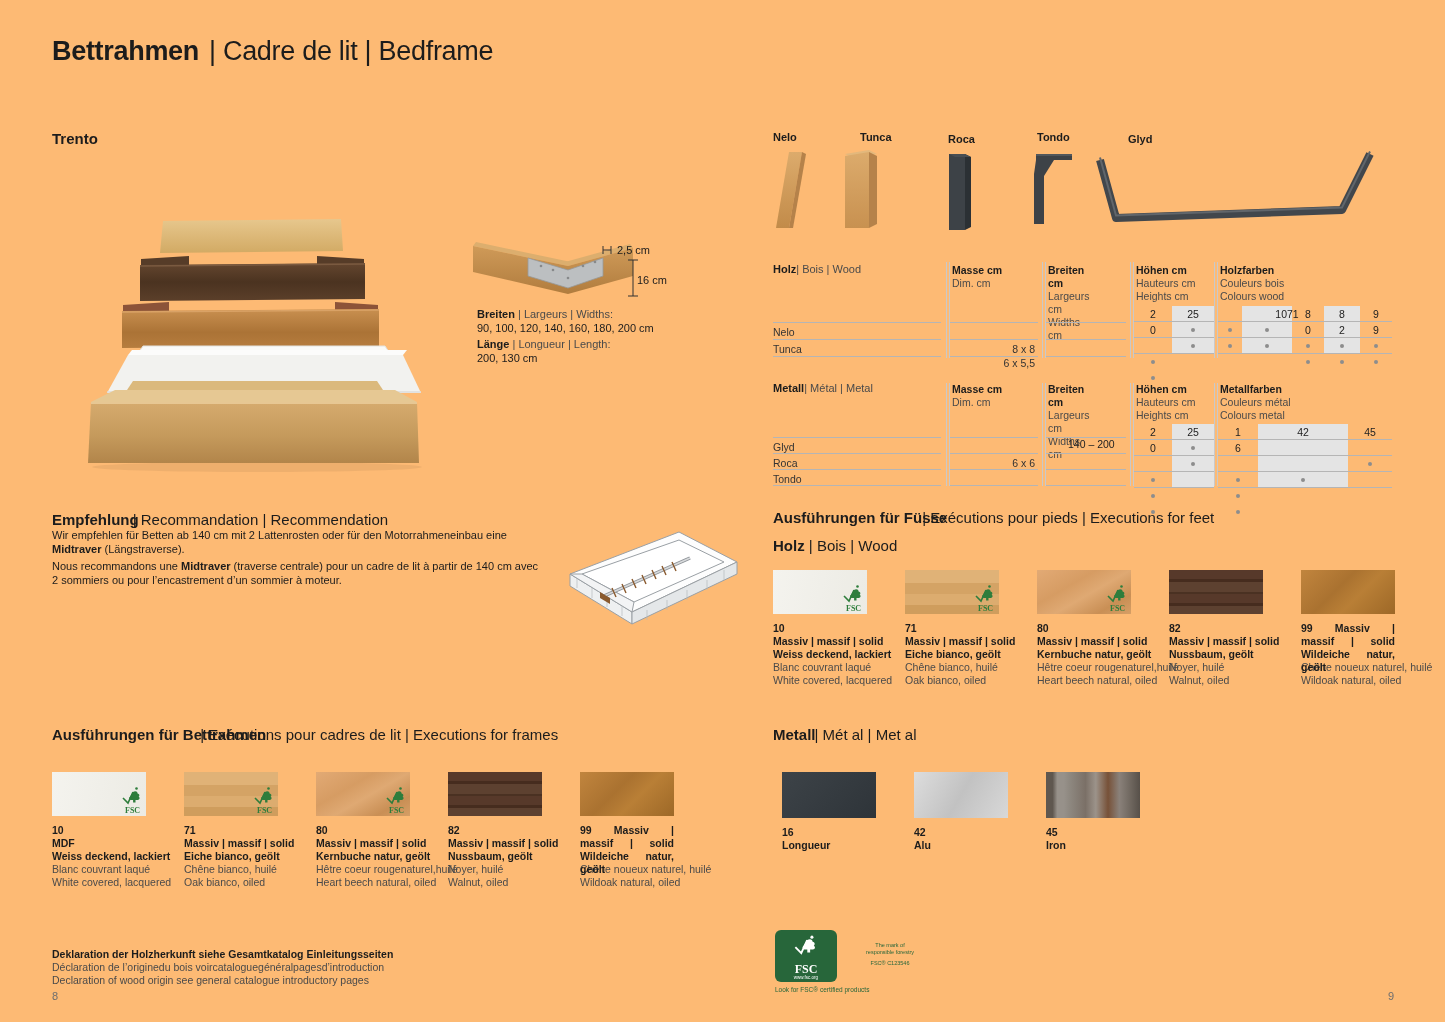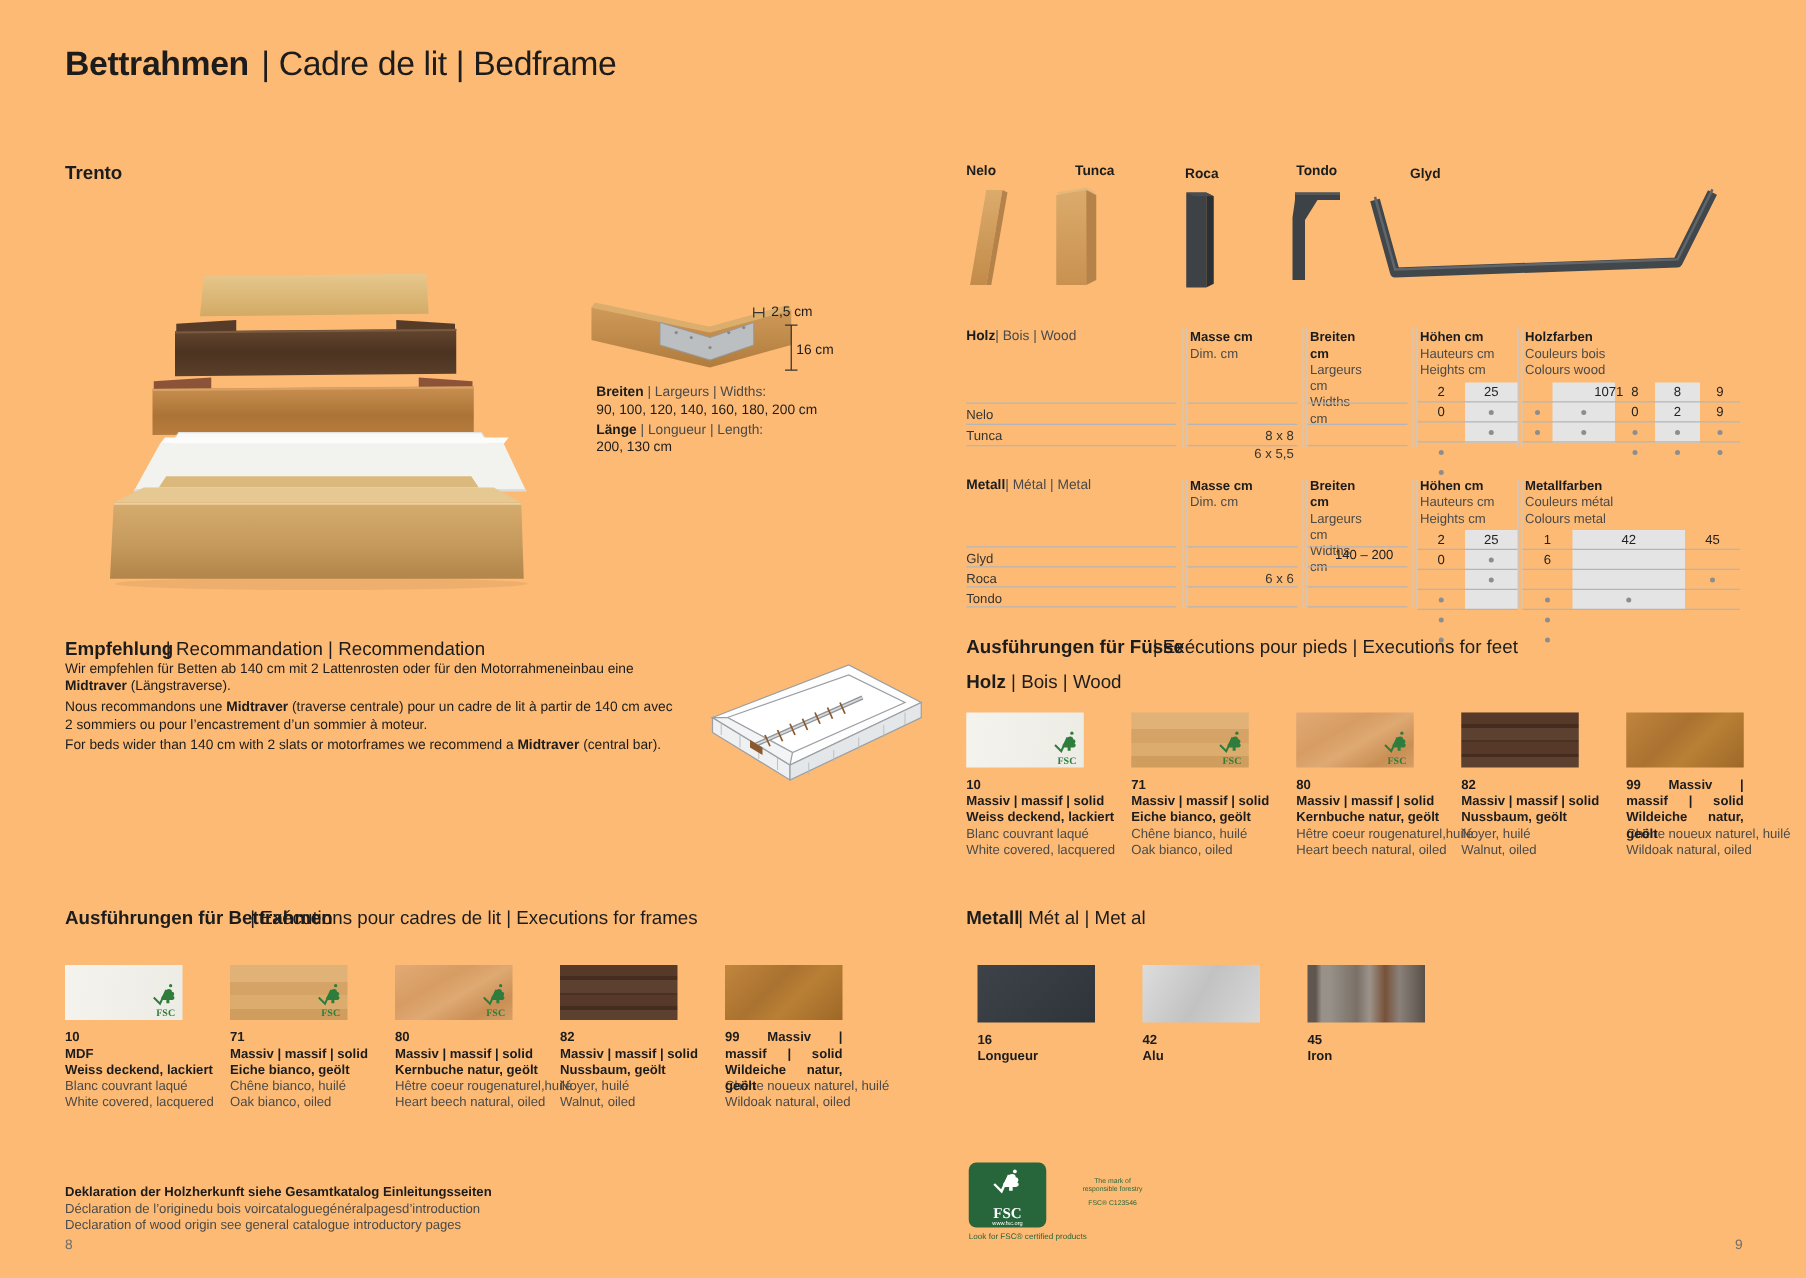--- a/index.html
+++ b/index.html
@@ -134,21 +134,20 @@
   <div class="abs small" style="left:477px;top:307px"><span class="b">Breiten</span><span class="gray"> | Largeurs | Widths:</span></div>
   <div class="abs small" style="left:477px;top:321px">90, 100, 120, 140, 160, 180, 200 cm</div>
   <div class="abs small" style="left:477px;top:337px"><span class="b">Länge</span><span class="gray"> | Longueur | Length:</span></div>
   <div class="abs small" style="left:477px;top:351px">200, 130 cm</div>
 
   <div class="abs h2" style="left:52px;top:511px">
     <span class="b">Empfehlung</span><span class="rest" style="margin-left:-6px">| Recommandation | Recommendation</span>
   </div>
   <div class="abs small" style="left:52px;top:528px;width:540px"><span>Wir empfehlen für Betten ab 140 cm mit 2 Lattenrosten oder für den Motorrahmeneinbau eine</span><br><span class="b">Midtraver</span><span> (Längstraverse).</span></div>
   <div class="abs small" style="left:52px;top:559px;width:540px"><span>Nous recommandons une </span><span class="b">Midtraver</span><span> (traverse centrale) pour un cadre de lit à partir de 140 cm avec</span><br><span>2 sommiers ou pour l’encastrement d’un sommier à moteur.</span></div>
-  <div class="abs small" style="left:52px;top:589px;width:540px"><span>For beds wider than 140 cm with 2 slats or motorframes we recommend a </span><span class="b">Midtraver</span><span> (central bar).</span></div>
 
   <svg class="abs" style="left:552px;top:512px" width="195" height="122" viewBox="0 0 195 122">
     <g stroke="#9aa0a5" stroke-width="1" fill="none">
       <polygon points="18,62 127,20 185,50 80,100" fill="#fdfdfd"></polygon>
       <polygon points="30,62 127,28 172,50 82,90" fill="#ffffff"></polygon>
       <polygon points="18,62 80,100 80,112 18,74" fill="#eef0f1"></polygon>
       <polygon points="80,100 185,50 185,62 80,112" fill="#e4e7e9"></polygon>
       <polygon points="18,62 30,62 82,90 80,100" fill="#f3f4f5"></polygon>
     </g>
     <g stroke="#b6babd" stroke-width="0.7">

